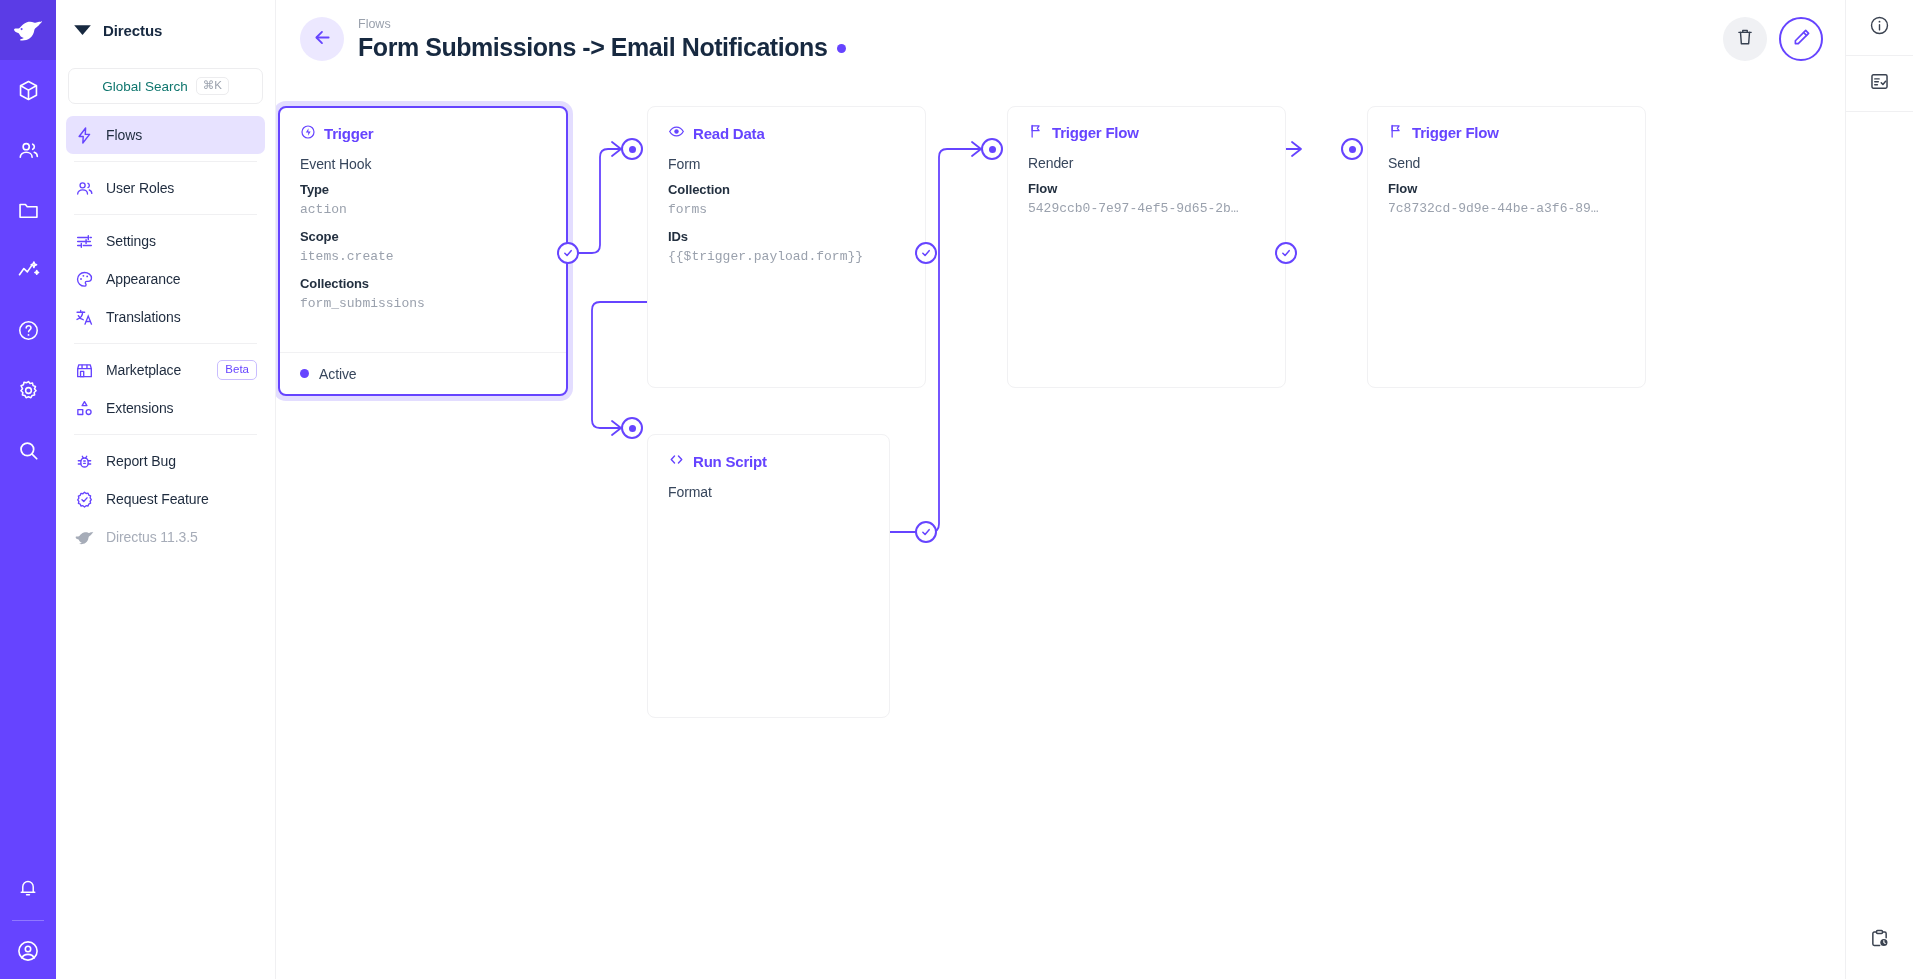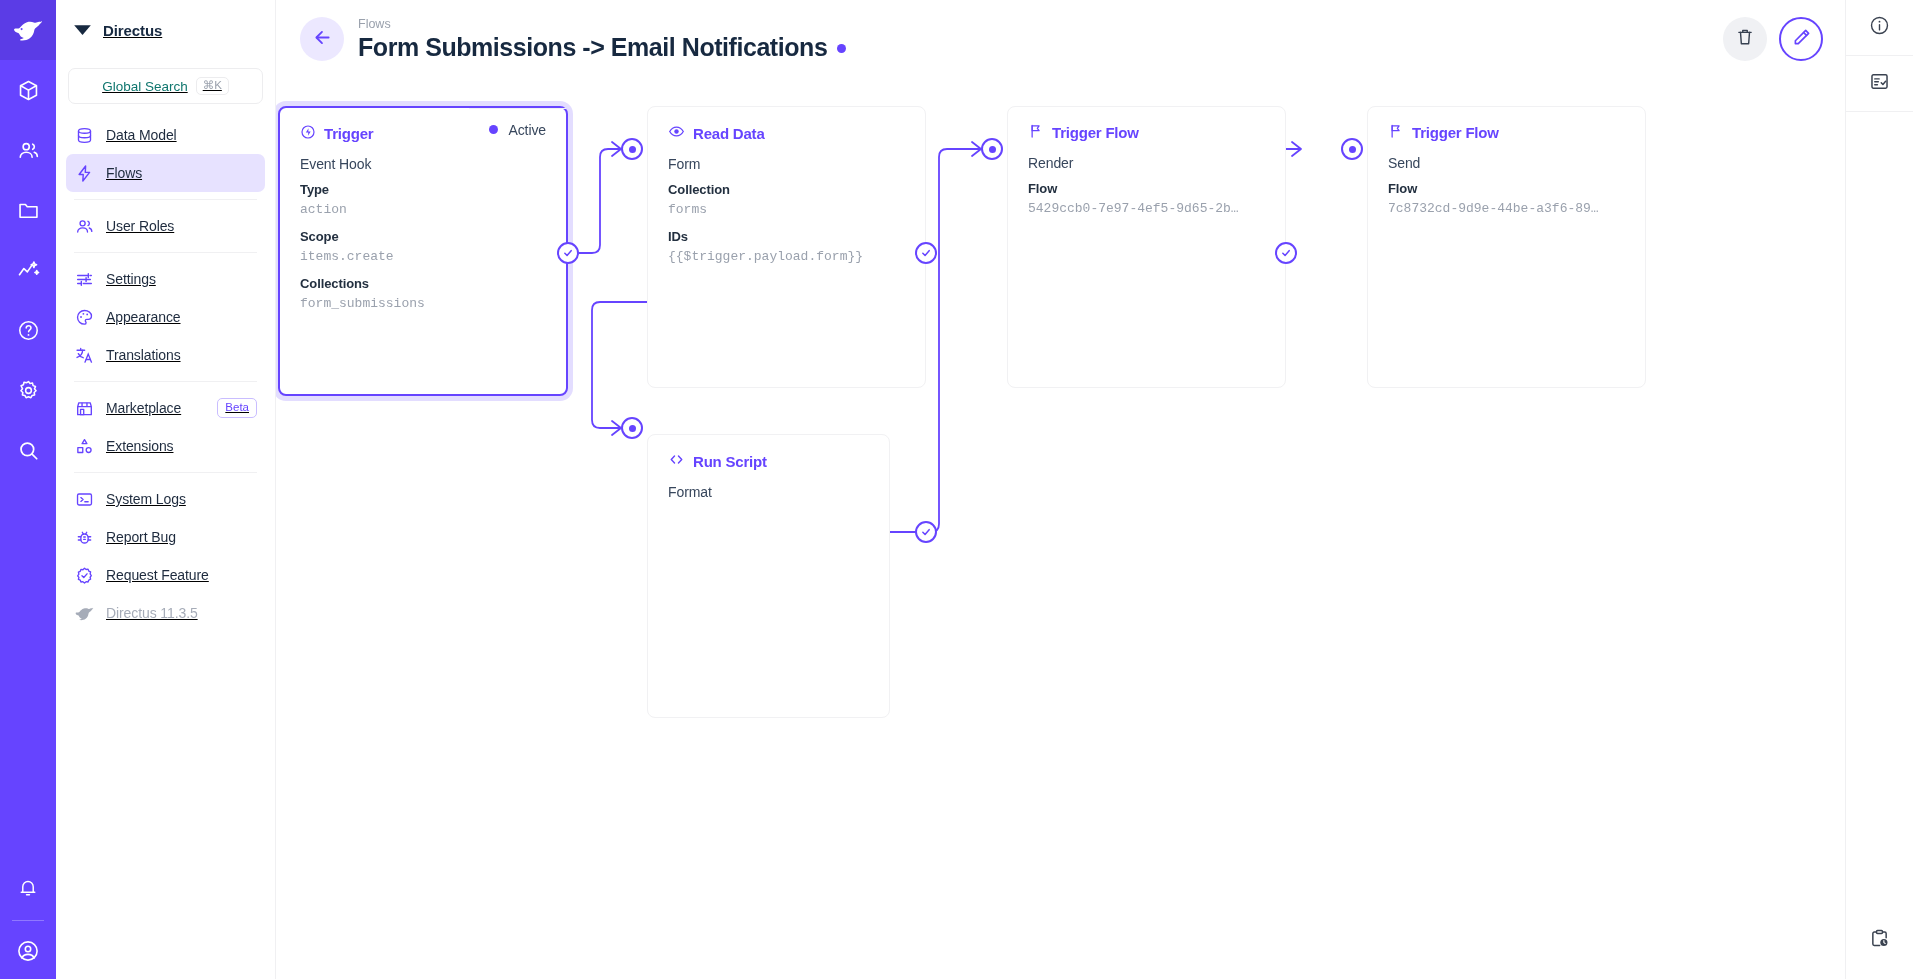--- a/index.html
+++ b/index.html
@@ -34,21 +34,20 @@
   .rail-spacer { flex: 1 1 auto; }
   .rail-divider { width: 32px; height: 1px; background: rgba(255,255,255,0.28); margin: 2px 0; }
 
   
   .sidebar {
     width: 220px; flex: 0 0 220px; height: 979px;
     background: #ffffff;
     border-right: 1px solid #f0f0f2;
     display: flex; flex-direction: column;
     position: relative;
-    text-decoration: underline;
   }
   .sb-head {
     height: 60px; display: flex; align-items: center;
     padding: 0 16px; gap: 10px;
   }
   .sb-head-title { font-size: 15px; font-weight: 700; color: #172940; letter-spacing: -0.1px; }
   .sb-search {
     margin: 8px 12px 12px 12px;
     height: 36px; border: 1px solid #ededef; border-radius: 7px;
     display: flex; align-items: center; justify-content: center; gap: 8px;
@@ -130,21 +129,21 @@
   .kv-v {
     font-family: "Liberation Mono", "DejaVu Sans Mono", monospace;
     font-size: 13px; color: #9aa1ad; line-height: 1.5;
     white-space: nowrap; overflow: hidden; text-overflow: ellipsis;
   }
 
   
   .node.trigger {
     border: 2px solid #6644ff;
     box-shadow: 0 0 0 5px #e3ddff;
-    display: flex; flex-direction: row;
+    display: flex; flex-direction: column;
   }
   .trig-body { flex: 1 1 auto; }
   .trig-foot {
     border-top: 1px solid #f1f1f3;
     height: 42px; display: flex; align-items: center; gap: 10px;
     padding: 0 20px; font-size: 14px; color: #37465c; letter-spacing: -0.1px;
   }
   .status-dot { width: 9px; height: 9px; border-radius: 50%; background: #6644ff; }
 
   
@@ -257,30 +256,20 @@
       <span class="sb-head-title">Directus</span>
     </div>
 
     <div class="sb-search">
       <span class="sb-search-ph">Global Search</span>
       <span class="sb-kbd">⌘K</span>
     </div>
 
     <div class="sb-list">
 
-      <div class="sb-item">
-        <span class="sb-icon">
-          <svg width="19" height="19" viewBox="0 0 24 24" fill="none" stroke="#6644ff" stroke-width="1.7">
-              <ellipse cx="12" cy="6.2" rx="7.6" ry="2.9"></ellipse>
-              <path d="M4.4 6.2v11.6c0 1.6 3.4 2.9 7.6 2.9s7.6-1.3 7.6-2.9V6.2"></path>
-              <path d="M4.4 12c0 1.6 3.4 2.9 7.6 2.9s7.6-1.3 7.6-2.9"></path>
-            </svg>
-        </span>
-        <span class="sb-label">Data Model</span>
-      </div>
       <div class="sb-item active">
         <span class="sb-icon">
           <svg width="19" height="19" viewBox="0 0 24 24" fill="none" stroke="#6644ff" stroke-width="1.8" stroke-linejoin="round">
               <path d="M13.4 2.6 5.2 13.2h5.2L9.9 21.4l8.5-10.8h-5.4z"></path>
             </svg>
         </span>
         <span class="sb-label">Flows</span>
       </div>
 
       <div class="sb-sep"></div>
@@ -352,30 +341,20 @@
               <path d="M12 3.4 15 8.4H9z"></path>
               <path d="M3.6 13.4h6.2v6.2H3.6z"></path>
               <circle cx="17.2" cy="16.5" r="3.1"></circle>
             </svg>
         </span>
         <span class="sb-label">Extensions</span>
       </div>
 
       <div class="sb-sep"></div>
 
-      <div class="sb-item">
-        <span class="sb-icon">
-          <svg width="19" height="19" viewBox="0 0 24 24" fill="none" stroke="#6644ff" stroke-width="1.7" stroke-linejoin="round" stroke-linecap="round">
-              <rect x="3.2" y="5" width="17.6" height="14" rx="1.8"></rect>
-              <path d="M7.4 9.6l2.8 2.4-2.8 2.4"></path>
-              <path d="M12.4 14.8h4.2"></path>
-            </svg>
-        </span>
-        <span class="sb-label">System Logs</span>
-      </div>
       <div class="sb-item">
         <span class="sb-icon">
           <svg width="19" height="19" viewBox="0 0 24 24" fill="none" stroke="#6644ff" stroke-width="1.7" stroke-linejoin="round" stroke-linecap="round">
               <rect x="7.4" y="7.6" width="9.2" height="11.4" rx="4.6"></rect>
               <path d="M9.2 5.4 10.6 7.8M14.8 5.4 13.4 7.8"></path>
               <path d="M7.4 11H4.2M16.6 11h3.2M7.4 15.2H4.2M16.6 15.2h3.2"></path>
               <path d="M11 11.4h2M11 14.4h2"></path>
             </svg>
         </span>
         <span class="sb-label">Report Bug</span>

